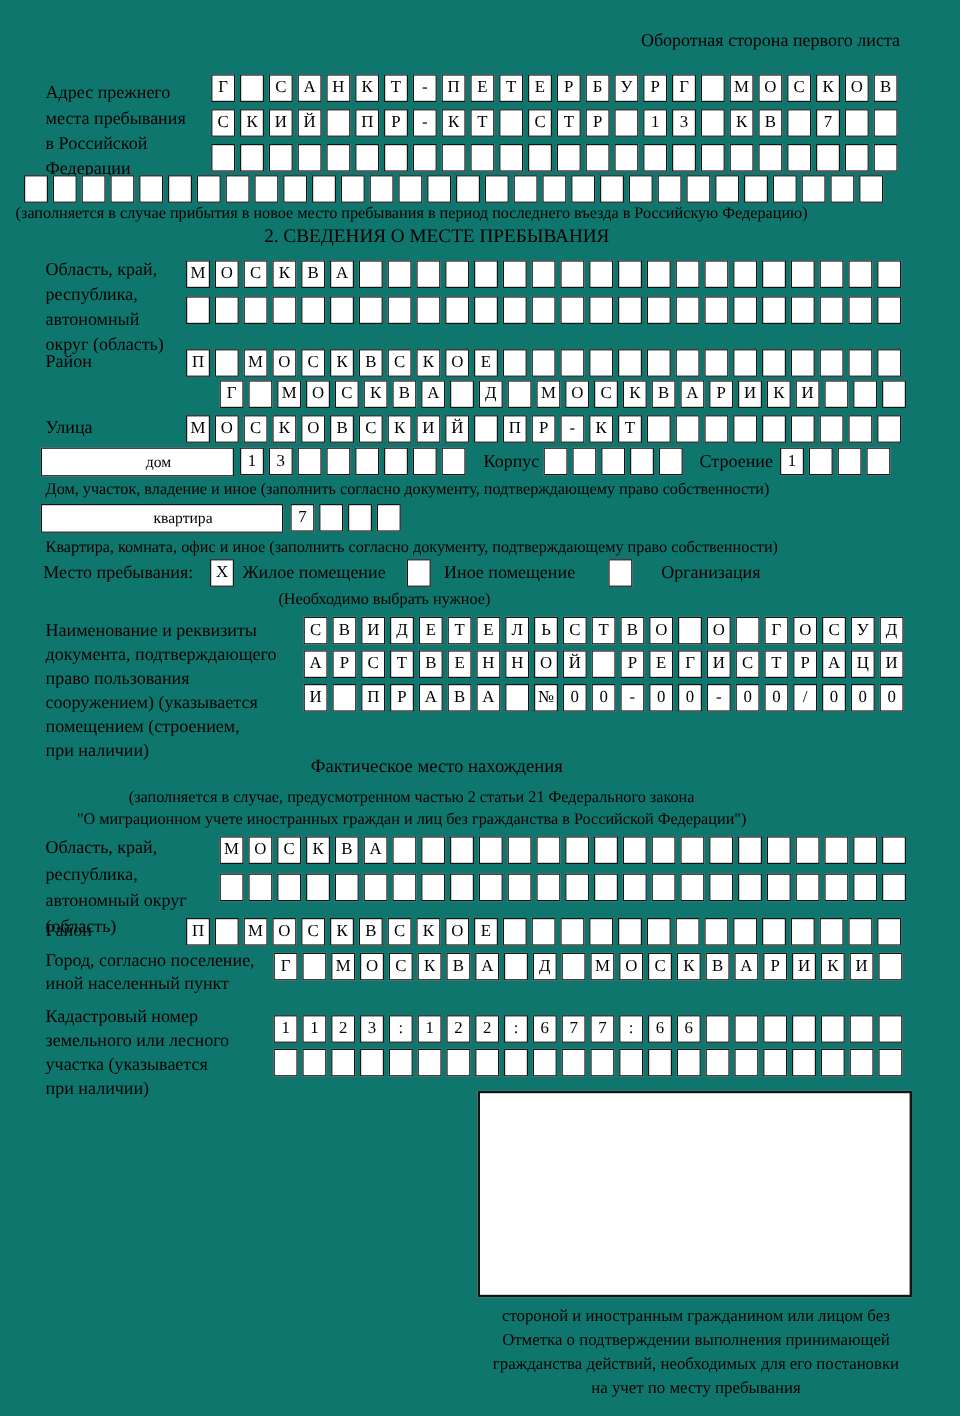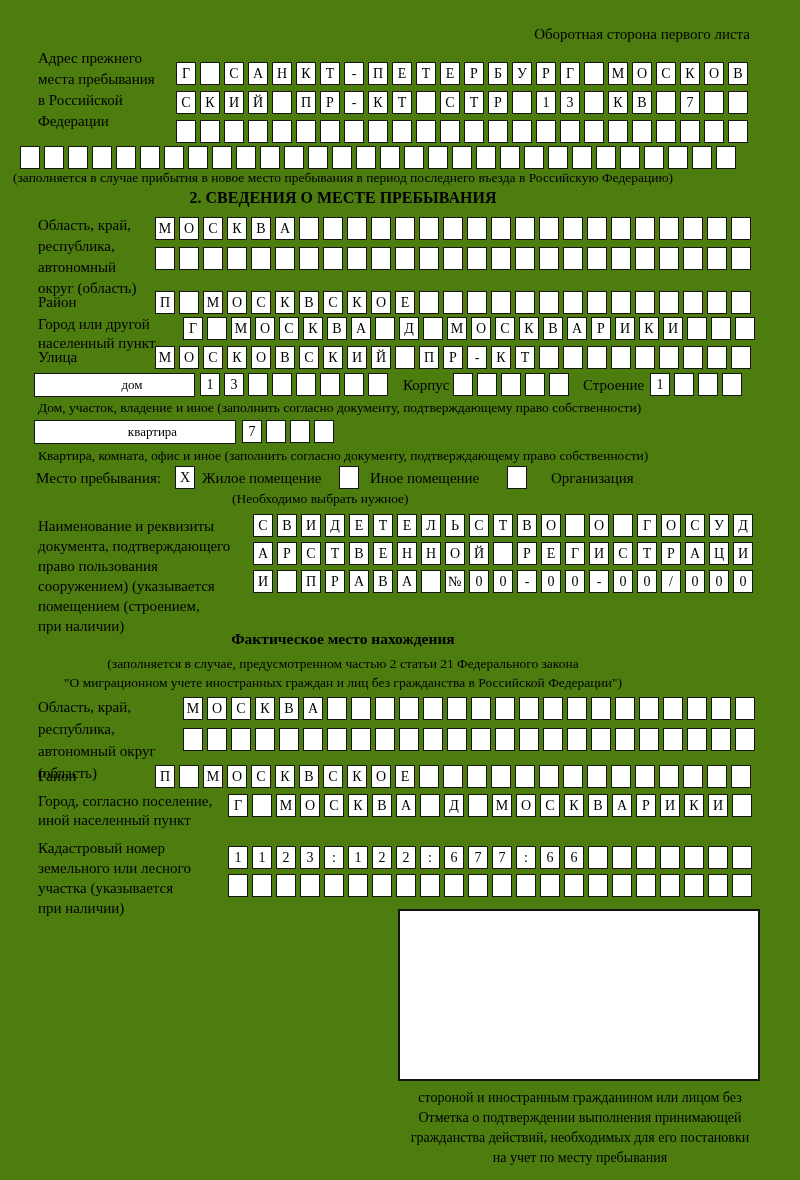--- a/index.html
+++ b/index.html
@@ -1,23 +1,23 @@
 <!DOCTYPE html>
 <html><head>
 <meta charset="utf-8">
 <style>
   html,body { margin:0; padding:0; background:#fff; }
   .page {
-    position:relative; width:800px; height:1180px; background:#4d7c0f;
+    position:relative; width:800px; height:1180px; background:#0f766e;
     font-family:"Liberation Serif", serif; color:#000; overflow:hidden;
   }
   .abs { position:absolute; }
   .lbl { font-size:15px; line-height:21px; }
   .note { font-size:13.5px; }
-  .bold { font-weight:bold; }
+  .bold { font-weight:normal;padding-left:21px; }
   .center { text-align:center; width:686px; left:0; }
   .cellrow { position:absolute; display:flex; gap:4px; }
   .cell {
     flex:none; width:20px; height:23px; box-sizing:border-box;
     border:1.5px solid #141414; display:flex; align-items:center; justify-content:center;
     font-size:14px; background:#fff;
   }
   .bigbox {
     position:absolute; box-sizing:border-box; border:1.5px solid #141414;
     display:flex; align-items:center; justify-content:center; font-size:13px; background:#fff;padding-left:35px;
@@ -31,21 +31,21 @@
     position:absolute; box-sizing:border-box; border:2px solid #141414; background:#fff;
   }
 </style>
 </head>
 <body>
 
 <div class="page">
 
   <div class="abs lbl" style="left:420px; top:24px; width:330px; text-align:right;">Оборотная сторона первого листа</div>
 
-  <div class="abs lbl" style="left:38px; top:48px; width:150px;">
+  <div class="abs lbl" style="left:38px; top:68px; width:150px;">
       <div>Адрес прежнего</div>
       <div>места пребывания</div>
       <div>в Российской</div>
       <div>Федерации</div>
     </div>
   <div class="cellrow" style="left:176px; top:62px;">
       <span class="cell">Г</span>
       <span class="cell"></span>
       <span class="cell">С</span>
       <span class="cell">А</span>
@@ -241,24 +241,20 @@
       <span class="cell"></span>
       <span class="cell"></span>
       <span class="cell"></span>
       <span class="cell"></span>
       <span class="cell"></span>
       <span class="cell"></span>
       <span class="cell"></span>
       <span class="cell"></span>
     </div>
 
-  <div class="abs lbl" style="left:38px; top:315px; width:145px; line-height:19px;">
-      <div>Город или другой</div>
-      <div>населенный пункт</div>
-    </div>
   <div class="cellrow" style="left:183px; top:317px;">
       <span class="cell">Г</span>
       <span class="cell"></span>
       <span class="cell">М</span>
       <span class="cell">О</span>
       <span class="cell">С</span>
       <span class="cell">К</span>
       <span class="cell">В</span>
       <span class="cell">А</span>
       <span class="cell"></span>

